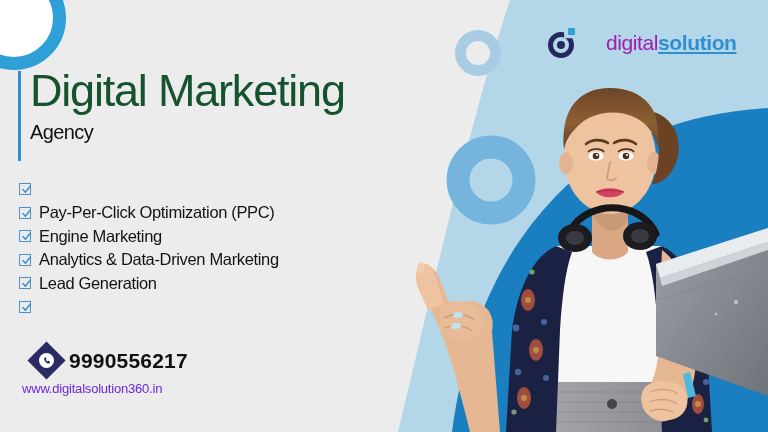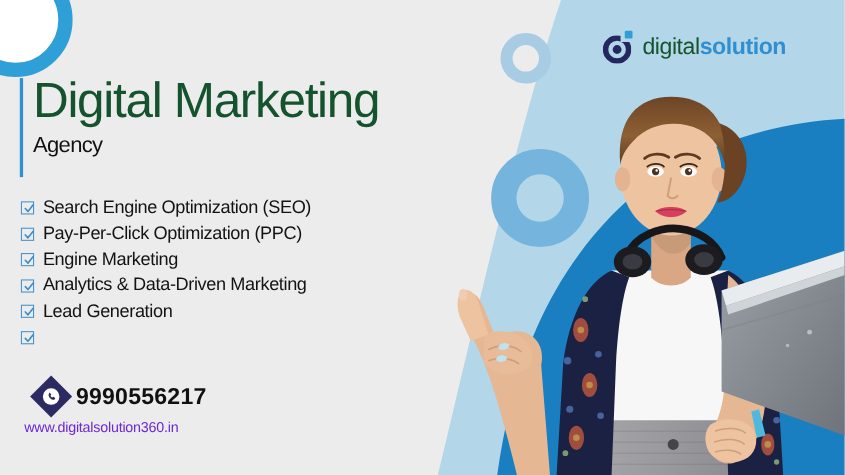--- a/index.html
+++ b/index.html
@@ -45,22 +45,22 @@
     position:absolute; left:9px; top:13px;
     width:8px; height:8px; border-radius:50%;
     background:#25285e;
   }
   .logo-tittle {
     position:absolute; left:20px; top:0px;
     width:7px; height:7px; border-radius:1px;
     background:#2f9fd8;
   }
   .logo-text { font-size:21px; letter-spacing:-0.4px; white-space:nowrap; }
-  .logo-text .t-dark { color:#14532d; font-weight:400; }
-  .logo-text .t-blue { color:#2f8fd0; font-weight:700; }
+  .logo-text .t-dark { color:#a21caf; font-weight:400;margin-left:22px; }
+  .logo-text .t-blue { color:#2f8fd0; font-weight:700;text-decoration:underline; }
 
   
   .accent-bar {
     position:absolute; left:18px; top:71px;
     width:3px; height:90px;
     background:#2f8fd0;
   }
   .headline { position:absolute; left:30px; top:68px; }
   .headline h1 {
     font-size:45px; font-weight:400; color:#14532d;
@@ -317,21 +317,20 @@
     <h2>Agency</h2>
   </div>
 
   <ul class="checklist">
     <li>
       <span class="cbox">
         <svg width="11" height="11" viewBox="0 0 11 11">
             <path d="M2 5.6 L4.4 8.2 L9.2 2.2" fill="none" stroke="#3f8ecb" stroke-width="1.5" stroke-linecap="round" stroke-linejoin="round"></path>
           </svg>
       </span>
-      <span class="citem-label">Search Engine Optimization (SEO)</span>
     </li>
     <li>
       <span class="cbox">
         <svg width="11" height="11" viewBox="0 0 11 11">
             <path d="M2 5.6 L4.4 8.2 L9.2 2.2" fill="none" stroke="#3f8ecb" stroke-width="1.5" stroke-linecap="round" stroke-linejoin="round"></path>
           </svg>
       </span>
       <span class="citem-label">Pay-Per-Click Optimization (PPC)</span>
     </li>
     <li>

